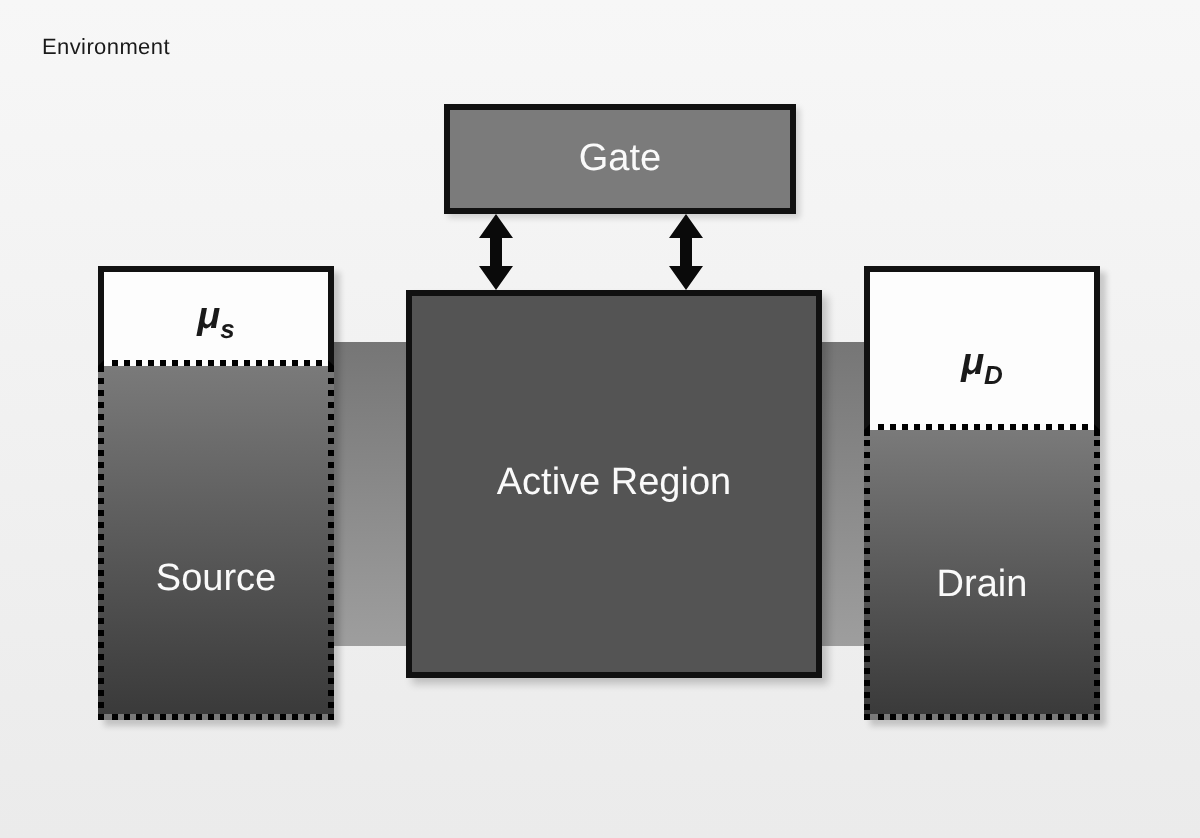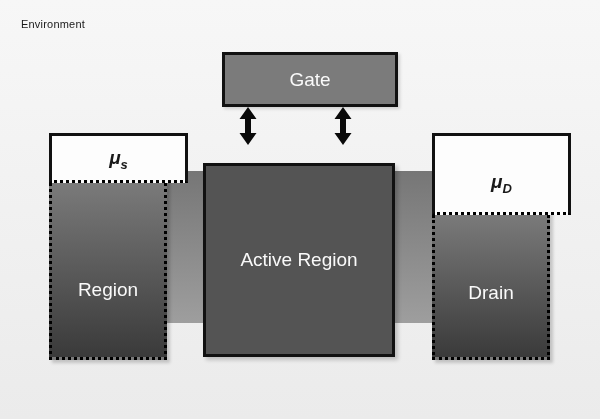--- a/index.html
+++ b/index.html
@@ -23,42 +23,42 @@
     display:flex;align-items:center;justify-content:center;
     box-shadow:2px 2px 3px rgba(0,0,0,0.15);
   }
 
   .arrow{position:absolute;top:107px;width:18px;height:38px;}
   .arrow svg{display:block;width:18px;height:38px;}
   .arrow-left{left:239px;}
   .arrow-right{left:334px;}
 
   .active{
-    position:absolute;left:203px;top:163px;width:192px;height:194px;box-sizing:border-box;
+    position:absolute;left:203px;top:145px;width:208px;height:194px;box-sizing:border-box;
     background:var(--active-fill,#555);border:3px solid var(--box-border,#111);
     display:flex;align-items:center;justify-content:center;z-index:2;
     box-shadow:3px 3px 4px rgba(0,0,0,0.2);
   }
 
   .channel{
     position:absolute;top:171px;height:152px;width:45px;z-index:1;
     background:linear-gradient(180deg, var(--channel-top,#767676), var(--channel-bottom,#9e9e9e));
   }
   .channel-left{left:161px;}
   .channel-right{left:392px;}
 
   .terminal{
     position:absolute;top:133px;width:118px;height:227px;z-index:2;
     box-shadow:3px 3px 3px rgba(0,0,0,0.18);
   }
   .source{left:49px;}
   .drain{left:432px;}
 
   .head{
-    box-sizing:border-box;width:139px;
+    box-sizing:border-box;width:118px;
     background:var(--white-fill,#fdfdfd);
     border:3px solid var(--box-border,#111);
     border-bottom:3px dotted #000;
     display:flex;align-items:center;justify-content:center;
   }
   .source .head{height:50px;}
   .drain  .head{height:82px;}
 
   .mu{
     color:var(--label-dark,#1a1a1a);font-weight:bold;font-style:italic;
@@ -110,21 +110,21 @@
 
   <div class="active">
     <span class="box-label">Active Region</span>
   </div>
 
   <div class="terminal source">
     <div class="head">
       <span class="mu"><span>μ</span><sub>s</sub></span>
     </div>
     <div class="fill">
-      <span class="terminal-label">Region</span>
+      <span class="terminal-label">Source</span>
     </div>
   </div>
 
   <div class="terminal drain">
     <div class="head">
       <span class="mu"><span>μ</span><sub>D</sub></span>
     </div>
     <div class="fill">
       <span class="terminal-label">Drain</span>
     </div>

